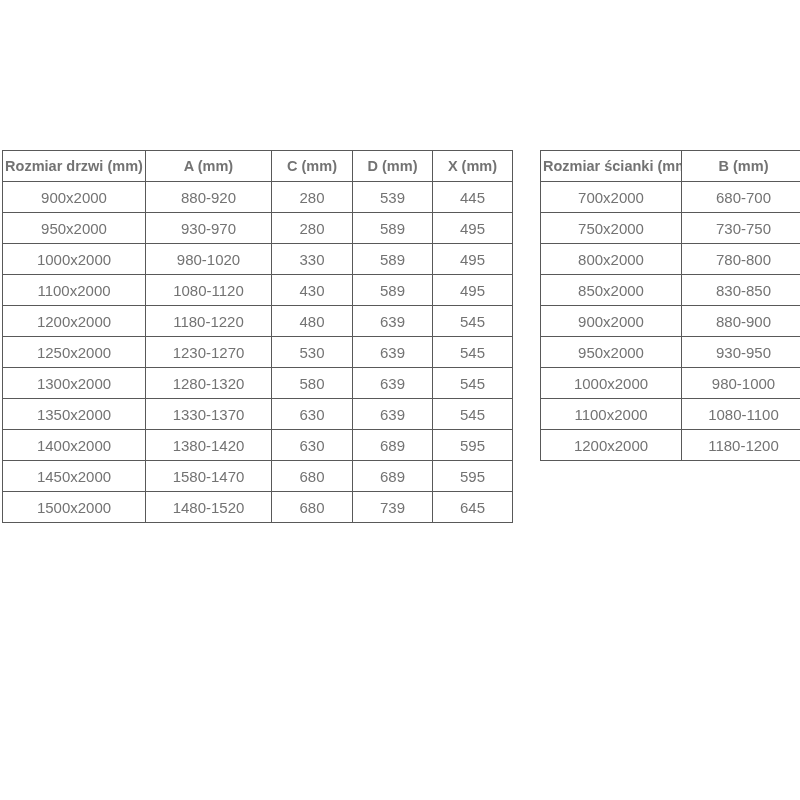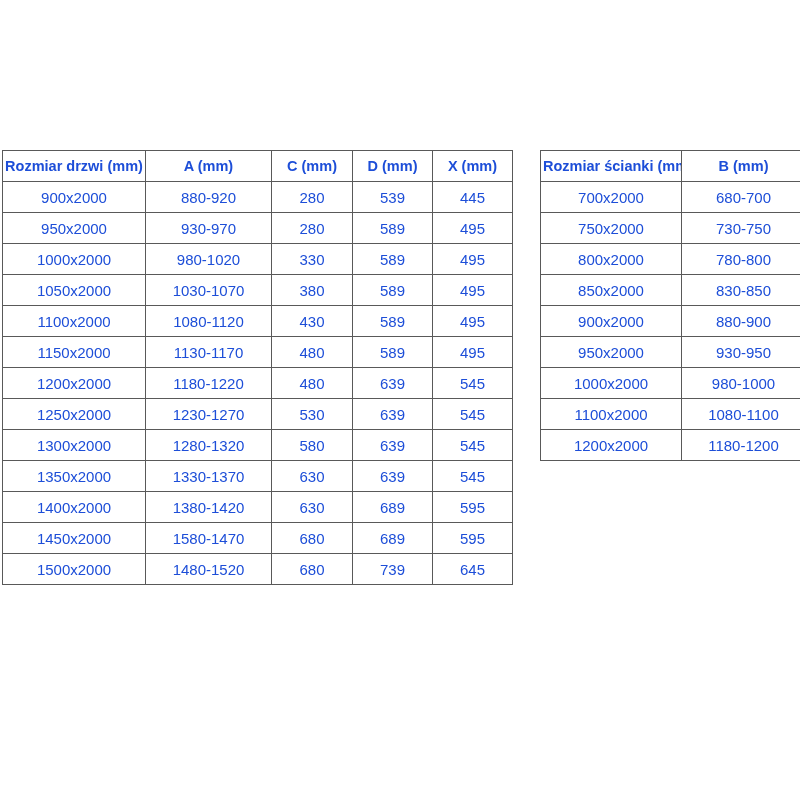--- a/index.html
+++ b/index.html
@@ -16,21 +16,21 @@
     height: 800px;
     background: #ffffff;
     overflow: hidden;
   }
   table.spec-table {
     position: absolute;
     border-collapse: collapse;
     table-layout: fixed;
     font-family: "Liberation Sans", sans-serif;
     font-size: 15px;
-    color: #1d4ed8;
+    color: #737373;
     background: #ffffff;
   }
   table.spec-table th,
   table.spec-table td {
     border: 1px solid #595959;
     text-align: center;
     vertical-align: middle;
     height: 30px;
     padding: 0 2px;
     white-space: nowrap;
@@ -82,37 +82,23 @@
           <td class="col-4">495</td>
         </tr>
         <tr>
           <td class="col-0">1000x2000</td>
           <td class="col-1">980-1020</td>
           <td class="col-2">330</td>
           <td class="col-3">589</td>
           <td class="col-4">495</td>
         </tr>
         <tr>
-          <td class="col-0">1050x2000</td>
-          <td class="col-1">1030-1070</td>
-          <td class="col-2">380</td>
-          <td class="col-3">589</td>
-          <td class="col-4">495</td>
-        </tr>
-        <tr>
           <td class="col-0">1100x2000</td>
           <td class="col-1">1080-1120</td>
           <td class="col-2">430</td>
-          <td class="col-3">589</td>
-          <td class="col-4">495</td>
-        </tr>
-        <tr>
-          <td class="col-0">1150x2000</td>
-          <td class="col-1">1130-1170</td>
-          <td class="col-2">480</td>
           <td class="col-3">589</td>
           <td class="col-4">495</td>
         </tr>
         <tr>
           <td class="col-0">1200x2000</td>
           <td class="col-1">1180-1220</td>
           <td class="col-2">480</td>
           <td class="col-3">639</td>
           <td class="col-4">545</td>
         </tr>

